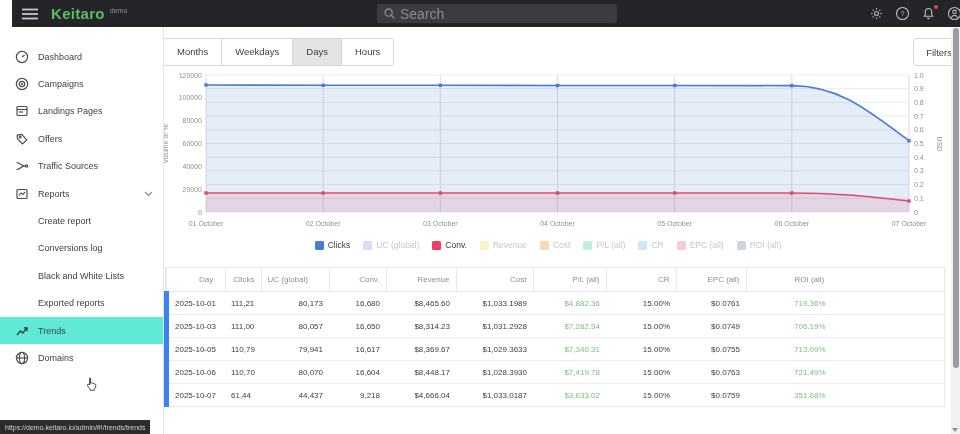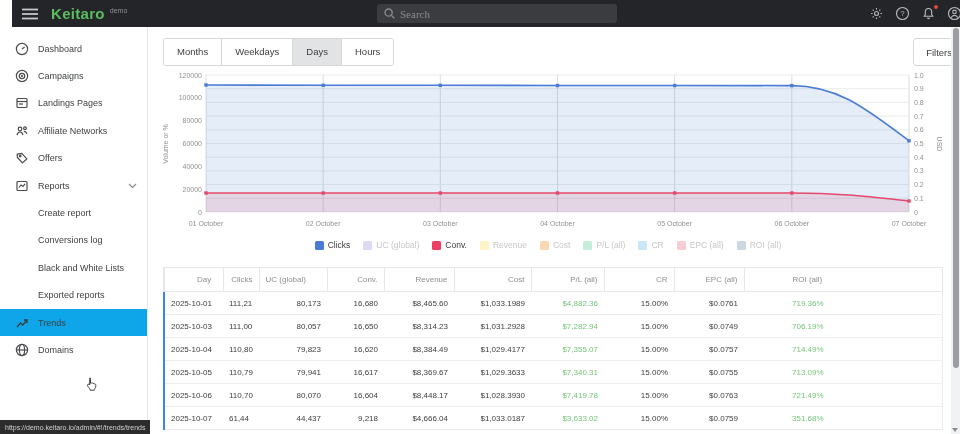--- a/index.html
+++ b/index.html
@@ -5,32 +5,32 @@
   *{margin:0;padding:0;box-sizing:border-box}
   html,body{width:960px;height:434px;overflow:hidden}
   body{position:relative;font-family:"Liberation Sans",sans-serif;background:#fff;font-size:9px;color:#3d3f42}
 
   
   .topbar{position:absolute;top:0;left:12px;width:960px;height:27px;background:#232528;display:flex;align-items:center;z-index:20}
   .burger{margin-left:10px;cursor:pointer;display:flex}
   .logo{color:#5cbd60;font-size:15px;font-weight:bold;letter-spacing:.3px;margin-left:13px}
   .demo-badge{font-size:7px;color:#8f9194;margin-left:5px;margin-bottom:6px}
   .searchbox{position:absolute;left:365px;top:4px;width:240px;height:19px;background:#3a3c3f;border-radius:3px;display:flex;align-items:center;padding:0 7px;gap:5px}
-  .searchbox input{background:transparent;border:none;outline:none;color:#9a9c9e;font-size:11px;width:100%;font-family:Liberation Serif, serif}
+  .searchbox input{background:transparent;border:none;outline:none;color:#9a9c9e;font-size:14px;width:100%;font-family:Liberation Sans, sans-serif}
   .searchbox input::placeholder{color:#8a8c8e}
   .topicons{position:absolute;right:10px;top:0;height:27px;display:flex;align-items:center;gap:11px}
   .topicon{cursor:pointer;position:relative;display:flex}
   .notif-dot{position:absolute;top:-1px;right:-2px;width:4px;height:4px;border-radius:50%;background:#e2493b}
 
   
-  .sidebar{position:absolute;top:27px;left:0;width:148px;height:407px;background:#fff;border-right:1px solid #e4e6e8;padding-top:8px;z-index:10}
+  .sidebar{position:absolute;top:27px;left:0;width:164px;height:407px;background:#fff;border-right:1px solid #e4e6e8;padding-top:16px;z-index:10}
   .side-item{height:27.4px;display:flex;align-items:center;padding-left:14px;gap:9px;font-size:9px;color:#3d3f42;cursor:pointer;white-space:nowrap}
   .side-item .ic{width:15px;height:15px;flex:none;display:flex;align-items:center;justify-content:center}
   .side-item.sub{padding-left:38px}
-  .side-item.active{background:#0ea5e9}
+  .side-item.active{background:#5eead4}
   .side-item .chev{margin-left:auto;margin-right:10px;display:flex}
 
   
   .statusbar{position:absolute;left:0;bottom:0;height:14px;background:#2c2c2c;color:#d2d2d2;font-size:7px;display:flex;align-items:center;padding:0 5px;z-index:30;white-space:nowrap}
 
   
   .main{position:absolute;left:148px;top:27px;width:812px;height:407px;background:#fff;overflow:hidden}
 
   .toolbar{position:absolute;top:11px;left:15px;width:868px;height:28px;display:flex;align-items:flex-end}
   .tabs{display:flex;border:1px solid #d5d7d9;border-radius:3px;overflow:hidden;background:#fff}
@@ -51,21 +51,21 @@
   .legend{position:absolute;top:213px;left:0;width:800px;display:flex;justify-content:center;gap:13px;font-size:8.5px;align-items:center}
   .legend-item{display:flex;align-items:center;gap:4px;cursor:pointer;color:#3c3c3c}
   .legend-item.off{color:#c6c7c9}
   .legend-sq{width:9px;height:9px;border-radius:1.5px;display:inline-block}
 
   
   .table-wrap{position:absolute;top:240px;left:15px;width:779px}
   table{border-collapse:collapse;width:100%;table-layout:fixed;font-size:8px;border:1px solid #eaebec}
   th{font-weight:normal;color:#8d8f91;border:1px solid #e6e7e9;height:24px;padding:0 6px;background:#fff}
   td{height:23px;padding:0 6px;border-top:1px solid #ededee;color:#3e4042;overflow:hidden;white-space:nowrap}
-  tbody td:first-child{border-left:2px solid #3b82f6}
+  tbody td:first-child{border-left:6px solid #3b82f6}
   thead th:first-child{border-left:2px solid #e6e7e9}
   td.green{color:#76c37a}
   .al{text-align:left}.ar{text-align:right}
   th.col-roi,td.col-roi{padding-left:48px;text-align:left}
 
   
   .scrollbar{position:absolute;right:0;top:0;width:9px;height:407px;background:#f1f2f3}
   .scroll-thumb{position:absolute;top:1px;left:1.5px;width:6px;height:340px;background:#9b9da0;border-radius:3px;cursor:pointer}
   .scroll-arrow{position:absolute;bottom:2px;left:1px;width:0;height:0;border-left:3.5px solid transparent;border-right:3.5px solid transparent;border-top:4px solid #8d8f91}
 
@@ -154,36 +154,34 @@
           <rect x="2" y="2.5" width="10" height="9" rx="1"></rect>
           <line x1="2" y1="5.5" x2="12" y2="5.5"></line>
           <line x1="4" y1="8" x2="8" y2="8"></line>
         </svg>
       </span>
     <span>Landings Pages</span>
   </div>
   <div class="side-item">
     <span class="ic">
         <svg width="14" height="14" viewBox="0 0 14 14" fill="none" stroke="#4a4c4e" stroke-width="1.2">
-          <circle cx="5" cy="5" r="1.8"></circle>
-          <circle cx="10" cy="4.2" r="1.4"></circle>
-          <path d="M2 11c.5-2 1.6-3 3-3s2.5 1 3 3"></path>
-          <path d="M8.8 7.3c1.5 0 2.6.9 3.1 2.6"></path>
-        </svg>
-      </span>
-    <span>Affiliate Networks</span>
-  </div>
-  <div class="side-item">
-    <span class="ic">
-        <svg width="14" height="14" viewBox="0 0 14 14" fill="none" stroke="#4a4c4e" stroke-width="1.2">
           <path d="M2.2 3.2l4.6-.8 5 5.5-4.4 4-5-5.5z"></path>
           <circle cx="5.2" cy="5" r=".8"></circle>
         </svg>
       </span>
     <span>Offers</span>
+  </div>
+  <div class="side-item">
+    <span class="ic">
+        <svg width="14" height="14" viewBox="0 0 14 14" fill="none" stroke="#4a4c4e" stroke-width="1.2">
+          <path d="M1.5 3.5c4 0 4.5 3.5 8.5 3.5M1.5 10.5c4 0 4.5-3.5 8.5-3.5"></path>
+          <circle cx="11.5" cy="7" r="1.2"></circle>
+        </svg>
+      </span>
+    <span>Traffic Sources</span>
   </div>
   <div class="side-item">
     <span class="ic">
         <svg width="14" height="14" viewBox="0 0 14 14" fill="none" stroke="#4a4c4e" stroke-width="1.2">
           <rect x="2" y="2.5" width="10" height="9" rx="1"></rect>
           <polyline points="4,8.5 6,6 8,7.5 10,4.8"></polyline>
         </svg>
       </span>
     <span>Reports</span>
     <span class="chev">
@@ -397,32 +395,20 @@
             <td class="ar">80,057</td>
             <td class="ar">16,650</td>
             <td class="ar">$8,314.23</td>
             <td class="ar">$1,031.2928</td>
             <td class="ar green">$7,282.94</td>
             <td class="ar">15.00%</td>
             <td class="ar">$0.0749</td>
             <td class="col-roi green">706.19%</td>
           </tr>
           <tr>
-            <td class="al">2025-10-04</td>
-            <td class="al">110,80</td>
-            <td class="ar">79,823</td>
-            <td class="ar">16,620</td>
-            <td class="ar">$8,384.49</td>
-            <td class="ar">$1,029.4177</td>
-            <td class="ar green">$7,355.07</td>
-            <td class="ar">15.00%</td>
-            <td class="ar">$0.0757</td>
-            <td class="col-roi green">714.49%</td>
-          </tr>
-          <tr>
             <td class="al">2025-10-05</td>
             <td class="al">110,79</td>
             <td class="ar">79,941</td>
             <td class="ar">16,617</td>
             <td class="ar">$8,369.67</td>
             <td class="ar">$1,029.3633</td>
             <td class="ar green">$7,340.31</td>
             <td class="ar">15.00%</td>
             <td class="ar">$0.0755</td>
             <td class="col-roi green">713.09%</td>

